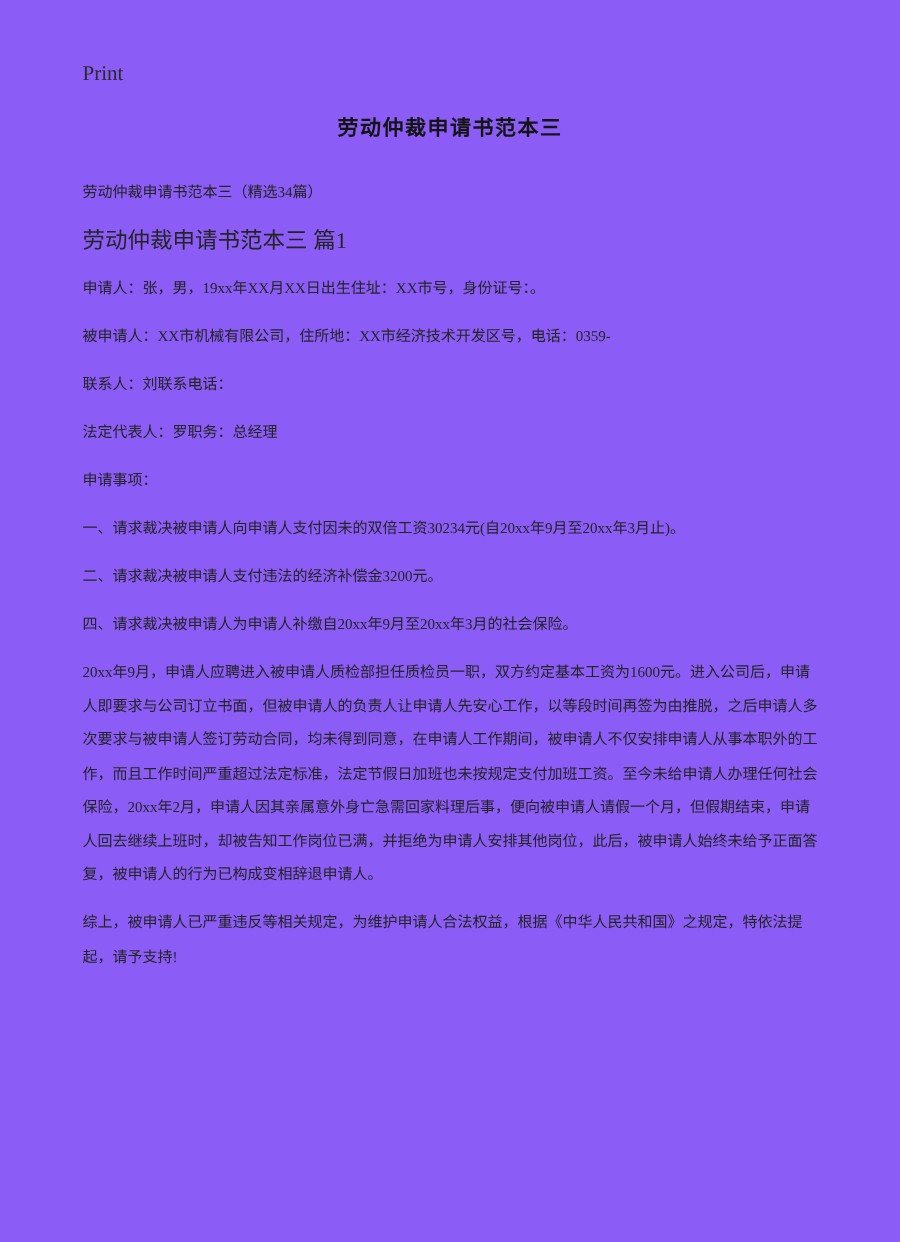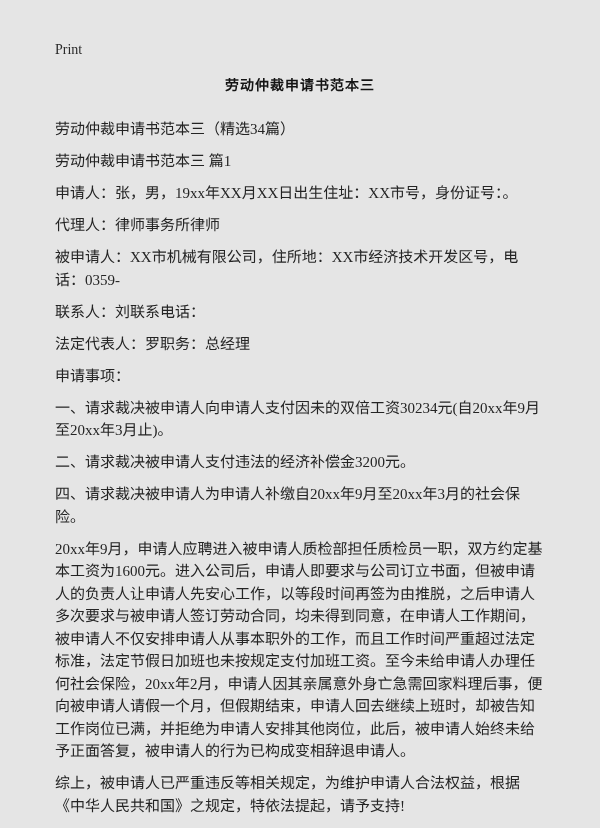--- a/index.html
+++ b/index.html
@@ -4,21 +4,21 @@
 <style>
   html, body {
     margin: 0;
     padding: 0;
     background: #ffffff;
   }
   .page {
     position: relative;
     width: 600px;
     height: 828px;
-    background: #e5e5e5;
+    background: #8b5cf6;
     overflow: hidden;
     font-family: "Liberation Serif", "DejaVu Serif", serif;
     color: #1f1f1f;
   }
   .print-link {
     position: absolute;
     top: 42px;
     left: 55px;
     font-size: 14px;
     color: #2a2a2a;
@@ -38,21 +38,21 @@
     margin: 0;
   }
   .doc-body {
     position: absolute;
     top: 118px;
     left: 55px;
     width: 490px;
   }
   .doc-body p {
     margin: 0 0 9.5px 0;
-    font-size: 15px;
+    font-size: 10px;
     line-height: 22.5px;
     color: #242424;
     text-align: left;
     word-break: break-all;
   }
   .subtitle {
     font-weight: normal;
   }
   .section-heading {
     font-weight: normal;
@@ -70,21 +70,20 @@
   <h1 class="doc-title">劳动仲裁申请书范本三</h1>
 
   <div class="doc-body">
 
     <p class="subtitle">劳动仲裁申请书范本三（精选34篇）</p>
 
     <p class="section-heading">劳动仲裁申请书范本三 篇1</p>
 
     <p>申请人：张，男，19xx年XX月XX日出生住址：XX市号，身份证号：。</p>
 
-    <p>代理人：律师事务所律师</p>
 
     <p>被申请人：XX市机械有限公司，住所地：XX市经济技术开发区号，电话：0359-</p>
 
     <p>联系人：刘联系电话：</p>
 
     <p>法定代表人：罗职务：总经理</p>
 
     <p>申请事项：</p>
 
     <p>一、请求裁决被申请人向申请人支付因未的双倍工资30234元(自20xx年9月至20xx年3月止)。</p>

